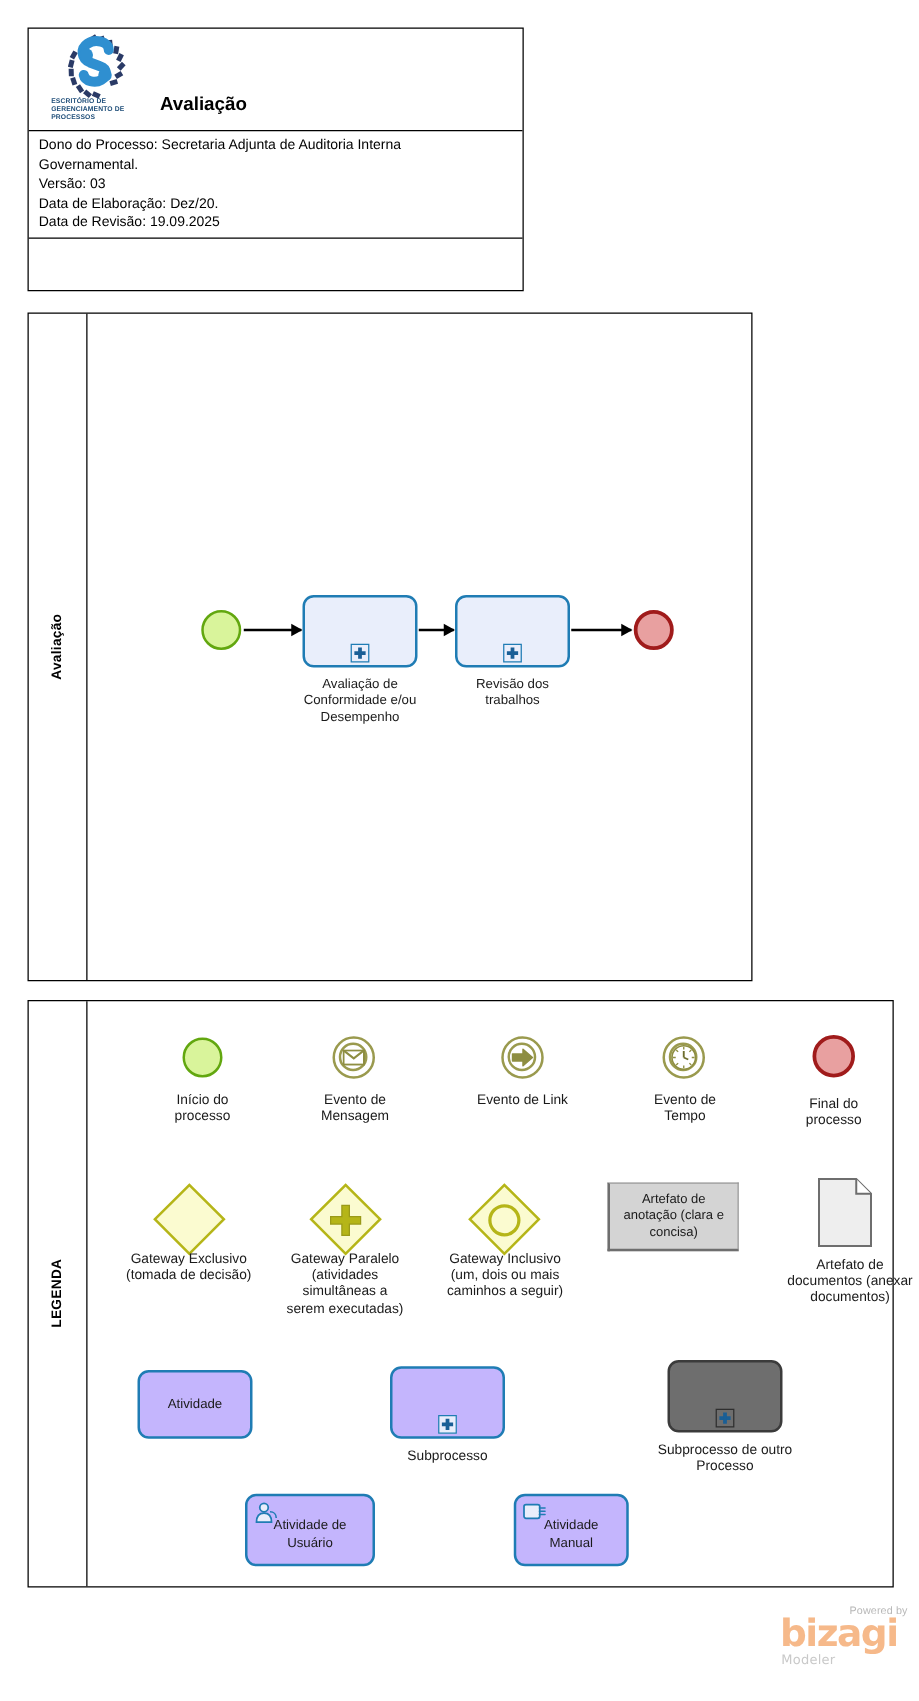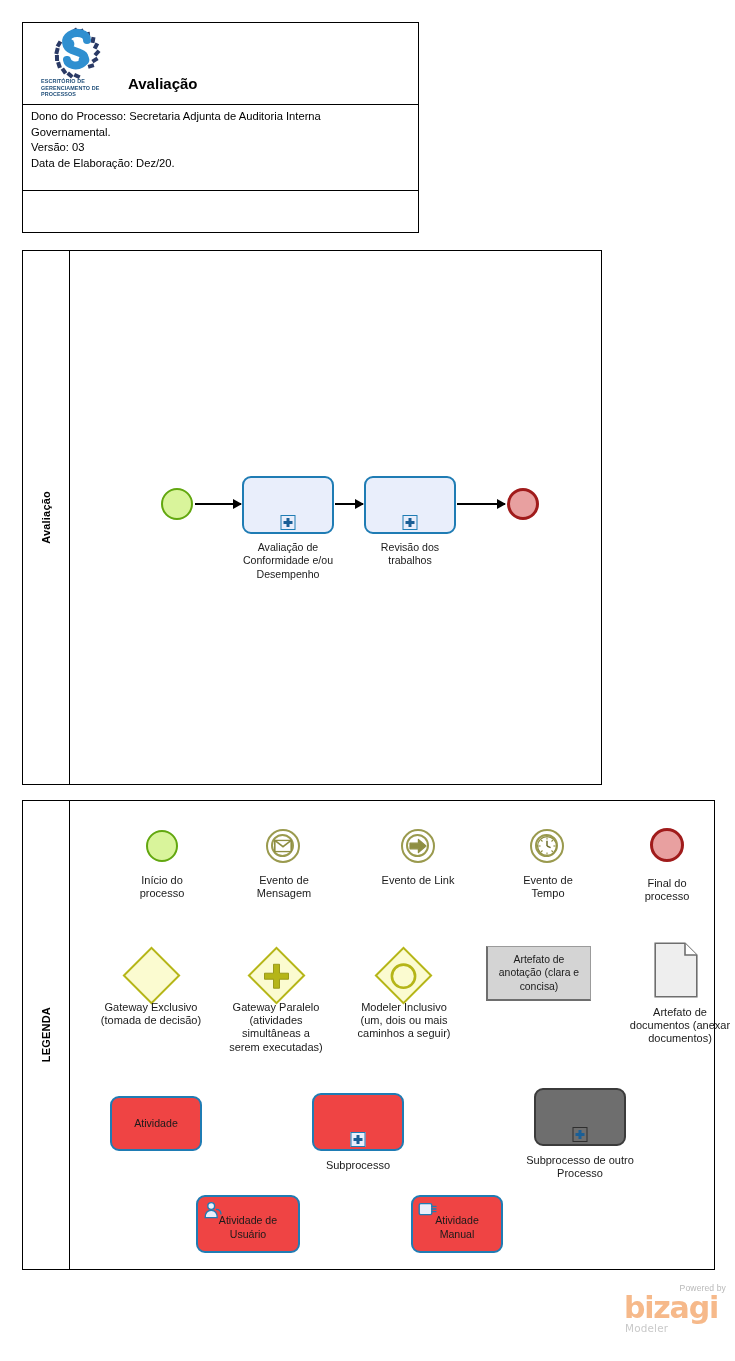--- a/index.html
+++ b/index.html
@@ -164,21 +164,21 @@
     font-size: 10.4px; line-height: 13.4px; color: #1a1a1a;
     padding: 2px 4px;
   }
 
   
   .docart { position: absolute; }
 
   
   .lg-task {
     position: absolute;
-    background: #ef4444;
+    background: #c4b5fd;
     border: 2.4px solid #1f7cb4;
     border-radius: 9px;
   }
   .lg-task.dark { background: #6e6e6e; border-color: #3b3b3b; }
   .lg-task-text {
     position: absolute; left: 0; right: 0; top: 50%;
     transform: translateY(-50%);
     text-align: center;
     font-size: 10.6px; line-height: 13.6px; color: #1a1a1a;
   }
@@ -237,20 +237,21 @@
         </svg>
         <div id="logo-text">ESCRITÓRIO DE GERENCIAMENTO DE PROCESSOS</div>
       </div>
       <div id="header-title">Avaliação</div>
     </div>
     <div id="header-meta">
       <div class="line">Dono do Processo: Secretaria Adjunta de Auditoria Interna</div>
       <div class="line">Governamental.</div>
       <div class="line">Versão: 03</div>
       <div class="line">Data de Elaboração: Dez/20.</div>
+      <div class="line">Data de Revisão: 19.09.2025</div>
     </div>
   </div>
 
   <div id="process-pool" class="pool">
     <div class="pool-lane-header">
       <div class="pool-lane-title">Avaliação</div>
     </div>
     <div class="pool-body">
 
       <div class="ev ev-start" style="left:91px; top:237px;"></div>
@@ -371,21 +372,21 @@
 simultâneas a
 serem executadas)</span>
       </div>
 
       <div class="gw" style="left:313px; top:154px;">
         <svg class="gw-glyph" width="28" height="28" viewBox="0 0 28 28" style="transform:translate(-50%,-50%) rotate(-45deg);">
           <circle cx="14" cy="14" r="11.6" fill="none" stroke="#b5b518" stroke-width="2.6"></circle>
         </svg>
       </div>
       <div class="lg-cap" style="left:262px; top:200px; width:144px;">
-        <span style="white-space:pre-line;">Modeler  Inclusivo
+        <span style="white-space:pre-line;">Gateway  Inclusivo
 (um, dois ou mais
 caminhos a seguir)</span>
       </div>
 
       <div class="annot" style="left:416px; top:145px; width:105px; height:55px;">
         <span style="white-space:pre-line;">Artefato de
 anotação (clara e
 concisa)</span>
       </div>
 

